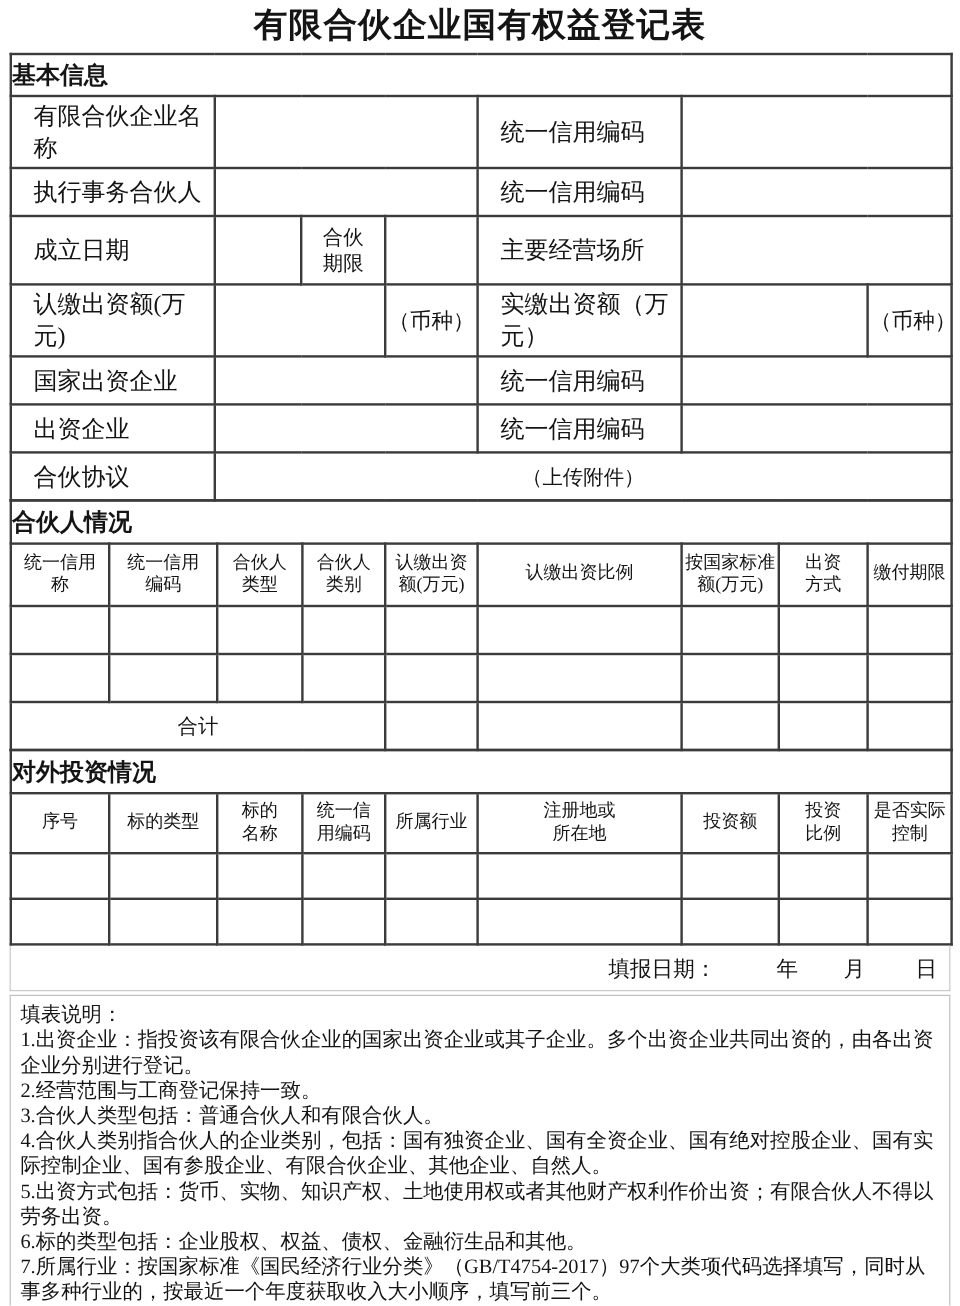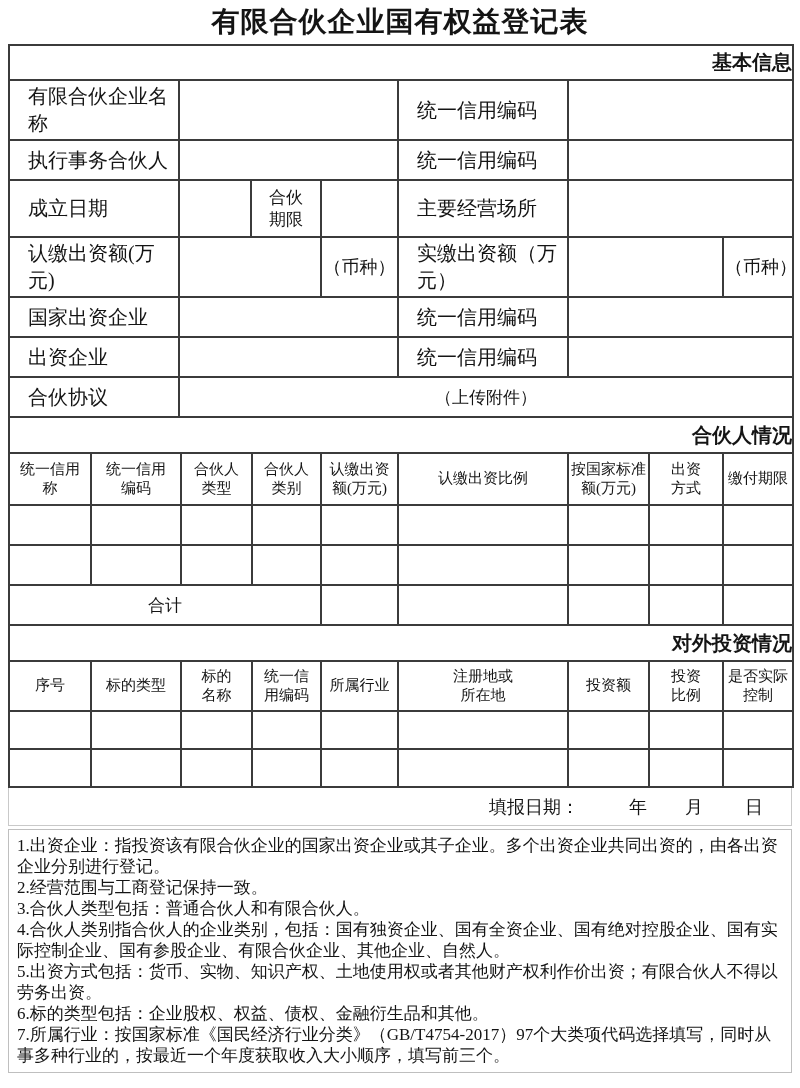--- a/index.html
+++ b/index.html
@@ -9,33 +9,33 @@
     font-family:"Liberation Serif","DejaVu Serif",serif;
     color:#141414; overflow:hidden;
   }
   .page-title {
     text-align:center; font-size:28px; font-weight:bold;
     line-height:32px; margin:0 0 6px; letter-spacing:1px;
   }
   table { border-collapse:collapse; table-layout:fixed; width:784px; }
   .tbl-partners, .tbl-invest { margin-top:-2px; }
   td,th { border:2px solid #3b3b3b; padding:2px 4px; overflow:hidden; }
-  .sec { text-align:right; font-weight:bold; font-size:20px; padding:3px 0; }
+  .sec { text-align:left; font-weight:bold; font-size:20px; padding:3px 0; }
   .lbl { font-size:20px; text-align:left; padding-left:18px; }
   .ctr { font-size:17px; text-align:center; }
   .tight { font-size:18px; padding:2px 1px; white-space:nowrap; }
   th {
     font-size:15px; font-weight:normal; text-align:center;
     white-space:pre-line; line-height:1.28; padding:2px 2px;
   }
   .pre { white-space:pre-line; line-height:1.25; }
   .inp { background:#fff; }
   .date-row {
     width:784px; height:38px; display:flex; align-items:center;
-    justify-content:flex-end; font-size:18px; padding-right:28px;
+    justify-content:flex-end; font-size:18px; padding-right:10px;
     border-left:1px solid #c9c9c9; border-right:1px solid #c9c9c9;
     border-bottom:1px solid #c9c9c9;
   }
   .date-row .gap1 { margin-left:50px; }
   .date-row .gap2 { margin-left:38px; }
   .date-row .gap3 { margin-left:42px; }
   .notes {
     width:784px; margin-top:3px; border:1px solid #bfbfbf;
     padding:5px 8px 6px; font-size:17px; line-height:21px;
   }
@@ -233,20 +233,21 @@
   </table>
 
 <div class="date-row">
   <span>填报日期：</span>
   <span class="gap1">年</span>
   <span class="gap2">月</span>
   <span class="gap3">日</span>
 </div>
 
 <div class="notes">
+  <div>填表说明：</div>
   <div>1.出资企业：指投资该有限合伙企业的国家出资企业或其子企业。多个出资企业共同出资的，由各出资企业分别进行登记。</div>
   <div>2.经营范围与工商登记保持一致。</div>
   <div>3.合伙人类型包括：普通合伙人和有限合伙人。</div>
   <div>4.合伙人类别指合伙人的企业类别，包括：国有独资企业、国有全资企业、国有绝对控股企业、国有实际控制企业、国有参股企业、有限合伙企业、其他企业、自然人。</div>
   <div>5.出资方式包括：货币、实物、知识产权、土地使用权或者其他财产权利作价出资；有限合伙人不得以劳务出资。</div>
   <div>6.标的类型包括：企业股权、权益、债权、金融衍生品和其他。</div>
   <div>7.所属行业：按国家标准《国民经济行业分类》（GB/T4754-2017）97个大类项代码选择填写，同时从事多种行业的，按最近一个年度获取收入大小顺序，填写前三个。</div>
 </div>
 
 </body></html>

